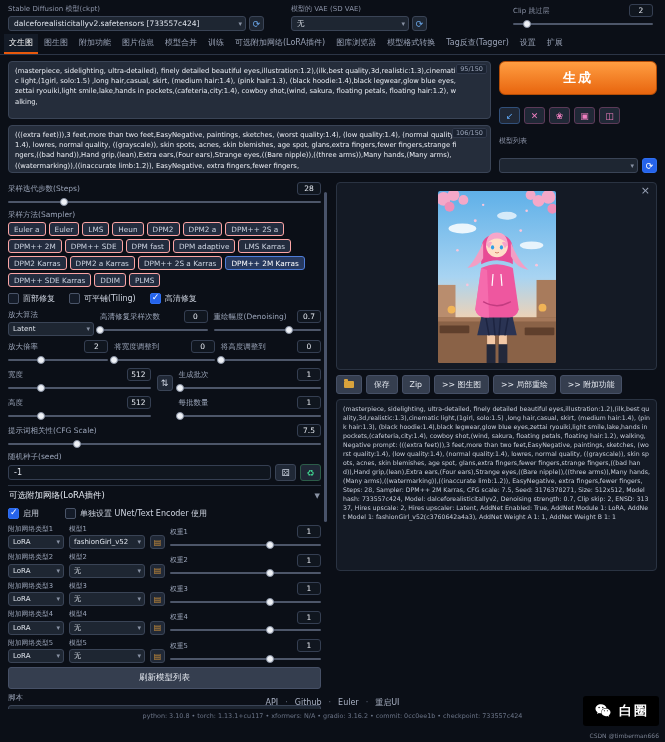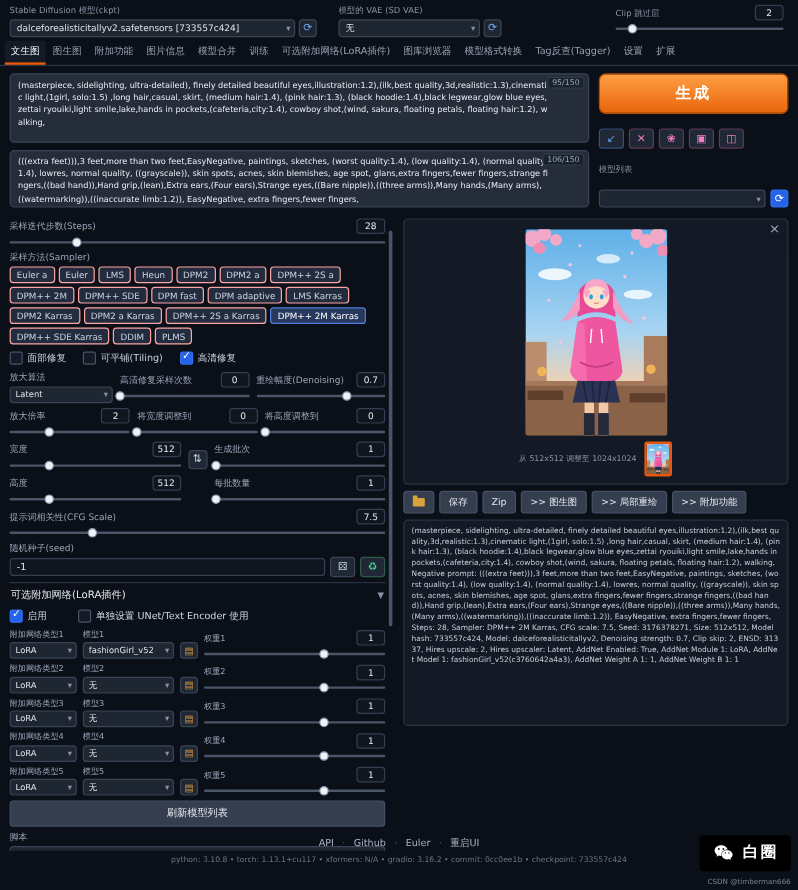--- a/index.html
+++ b/index.html
@@ -3,21 +3,21 @@
 <meta charset="utf-8">
 <style>
   * { margin:0; padding:0; box-sizing:border-box; }
   html,body { background:#0b0f17; }
   .app {
     position:relative; width:665px; height:742px; overflow:hidden;
     background:#0b0f17; color:#e5e9f0;
     font-family:"DejaVu Sans","Liberation Sans",sans-serif; font-size:9px;
   }
   
-  .topbar { display:flex; gap:18px; padding:4px 8px 3px; align-items:flex-start; }
+  .topbar { display:flex; gap:27px; padding:4px 8px 3px; align-items:flex-start; }
   .tb-group { display:flex; flex-direction:column; gap:2px; }
   .tb-label { font-size:7px; color:#8b93a7; }
   .tb-ctrl { display:flex; gap:3px; align-items:center; }
   .select {
     position:relative; display:flex; align-items:center; min-height:15px;
     background:#1e2632; border:1px solid #3a4456; border-radius:3px;
     padding:1px 13px 1px 5px; font-size:7.5px; color:#dde2ea;
   }
   .selval { overflow:hidden; white-space:nowrap; text-overflow:ellipsis; display:block; width:100%; }
   .caret { position:absolute; right:3px; top:50%; transform:translateY(-50%); color:#8a93a5; font-size:7px; }
@@ -133,21 +133,21 @@
   }
   
   .footer { position:absolute; left:0; right:0; bottom:22px; text-align:center; }
   .flinks { display:inline-flex; align-items:center; font-size:8px; color:#aab2c4; }
   .flinks span { cursor:pointer; }
   .flinks span:not(:first-child)::before { content:"·"; margin:0 7px; color:#5a6375; cursor:default; }
   .fversion { font-size:6.4px; color:#69728546; color:#6b7487; margin-top:4px; }
   
   .watermark {
     position:absolute; right:6px; bottom:16px; background:#000; border-radius:3px;
-    display:flex; align-items:flex-start; gap:6px; padding:5px 10px;
+    display:flex; align-items:center; gap:6px; padding:5px 10px;
   }
   .wm-name { color:#fff; font-size:13px; font-weight:bold; letter-spacing:2px; }
   .credit { position:absolute; right:6px; bottom:3px; font-size:6px; color:#7a8292; }
 </style>
 </head>
 <body>
 
 <div class="app">
 
   <div class="topbar">
@@ -626,26 +626,20 @@
             <path d="M74 52 Q82 72 92 80 Q80 78 74 66 Z" fill="#f29ec4"></path>
             <circle cx="60" cy="56" r="11" fill="#ffdfc8"></circle>
             <path d="M49 54 Q50 42 60 42 Q70 42 71 54 Q66 48 60 48 Q54 48 49 54 Z" fill="#f7a6ca"></path>
             <path d="M49 54 Q52 50 55 52 L52 58 Z" fill="#f7a6ca"></path>
             <path d="M71 54 Q68 50 65 52 L68 58 Z" fill="#f7a6ca"></path>
             <ellipse cx="55.5" cy="57" rx="1.6" ry="2.2" fill="#2e9fe6"></ellipse>
             <ellipse cx="64.5" cy="57" rx="1.6" ry="2.2" fill="#2e9fe6"></ellipse>
             <path d="M58 62 Q60 63.5 62 62" stroke="#c96a50" stroke-width="0.8" fill="none"></path>
           </g>
         </svg>
-        <div class="thumbrow">
-          <span class="resize-note">从 512x512 调整至 1024x1024</span>
-          <svg class="thumbimg" viewBox="0 0 120 174" preserveAspectRatio="xMidYMid slice">
-              <use href="#scene"></use>
-            </svg>
-        </div>
       </div>
 
       <div class="gbtns">
         <div class="gbtn">
             <span class="foldericon"></span>
           </div>
         <div class="gbtn">保存</div>
         <div class="gbtn">Zip</div>
         <div class="gbtn">&gt;&gt; 图生图</div>
         <div class="gbtn">&gt;&gt; 局部重绘</div>

